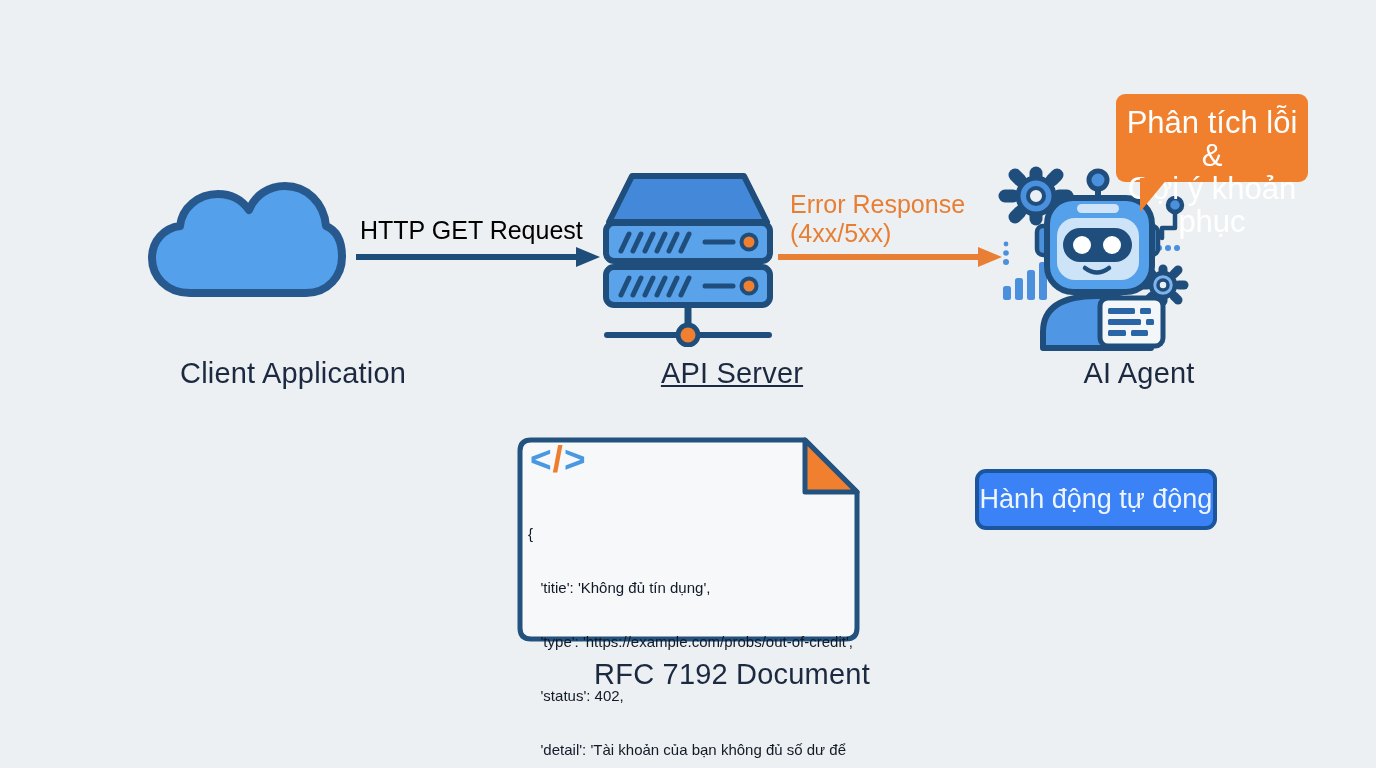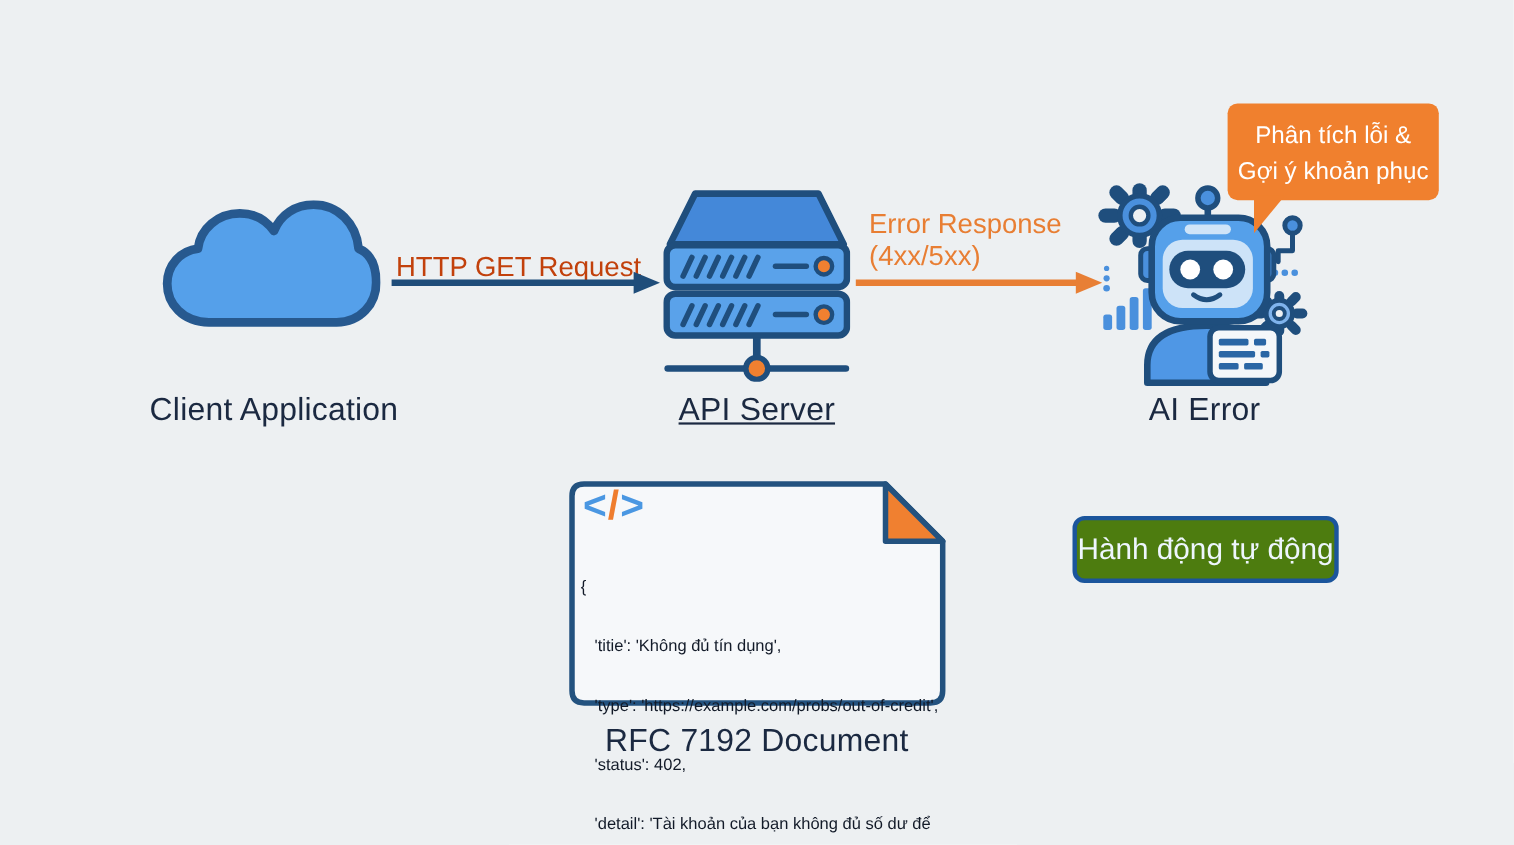--- a/index.html
+++ b/index.html
@@ -12,39 +12,40 @@
   }
   .abs{position:absolute;}
   .node-label{
     position:absolute;
     font-size:29px;
     font-weight:500;
     color:#1b2941;
     text-align:center;
     letter-spacing:.2px;
     white-space:nowrap;
+    margin-left:44px;
   }
   .arrow-label{
     position:absolute;
     font-size:25px;
     font-weight:500;
     text-align:left;
     white-space:nowrap;
   }
-  .arrow-label.request{color:#c2410c;margin-top:13px;}
+  .arrow-label.request{color:#000000;}
   .arrow-label.error{color:#e87e33;line-height:29px;}
   
   .bubble{
     position:absolute;
     left:1116px;top:94px;
     width:192px;height:88px;
     background:#f0802e;
     border-radius:9px;
     color:#ffffff;
-    font-size:22px;
+    font-size:31px;
     font-weight:500;
     line-height:33px;
     text-align:center;
     padding-top:12px;
     box-sizing:border-box;
   }
   .bubble-tail{
     position:absolute;
     left:24px;bottom:-30px;
     width:0;height:0;
@@ -72,21 +73,21 @@
     font-weight:bold;
     letter-spacing:1px;
   }
   .code-icon .angle{color:#4a97e2;}
   .code-icon .slash{color:#ef7d2e;}
   
   .action-btn{
     position:absolute;
     left:975px;top:469px;
     width:242px;height:61px;
-    background:#4d7c0f;
+    background:#3b82f6;
     border:4px solid #1b559c;
     border-radius:11px;
     box-sizing:border-box;
     color:#eef6fd;
     font-size:27px;
     font-weight:500;
     display:flex;
     align-items:center;
     justify-content:center;
   }
@@ -223,21 +224,21 @@
       <g fill="#2a66a5">
         <rect x="113" y="148" width="27" height="6" rx="1.5"></rect>
           <rect x="145" y="148" width="11" height="6" rx="1.5"></rect>
         <rect x="113" y="159" width="33" height="6" rx="1.5"></rect>
           <rect x="151" y="159" width="8" height="6" rx="1.5"></rect>
         <rect x="113" y="170" width="18" height="6" rx="1.5"></rect>
           <rect x="136" y="170" width="17" height="6" rx="1.5"></rect>
       </g>
     </g>
   </svg>
-  <div class="node-label" style="left:1000px;top:357px;width:190px;">AI Error</div>
+  <div class="node-label" style="left:1000px;top:357px;width:190px;">AI Agent</div>
 
   <div class="bubble">
     <div>Phân tích lỗi &amp;</div>
     <div>Gợi ý khoản phục</div>
     <div class="bubble-tail"></div>
   </div>
 
   <div class="doc">
     <svg class="abs" style="left:0;top:0;" width="343" height="205" viewBox="0 0 343 205">
 

